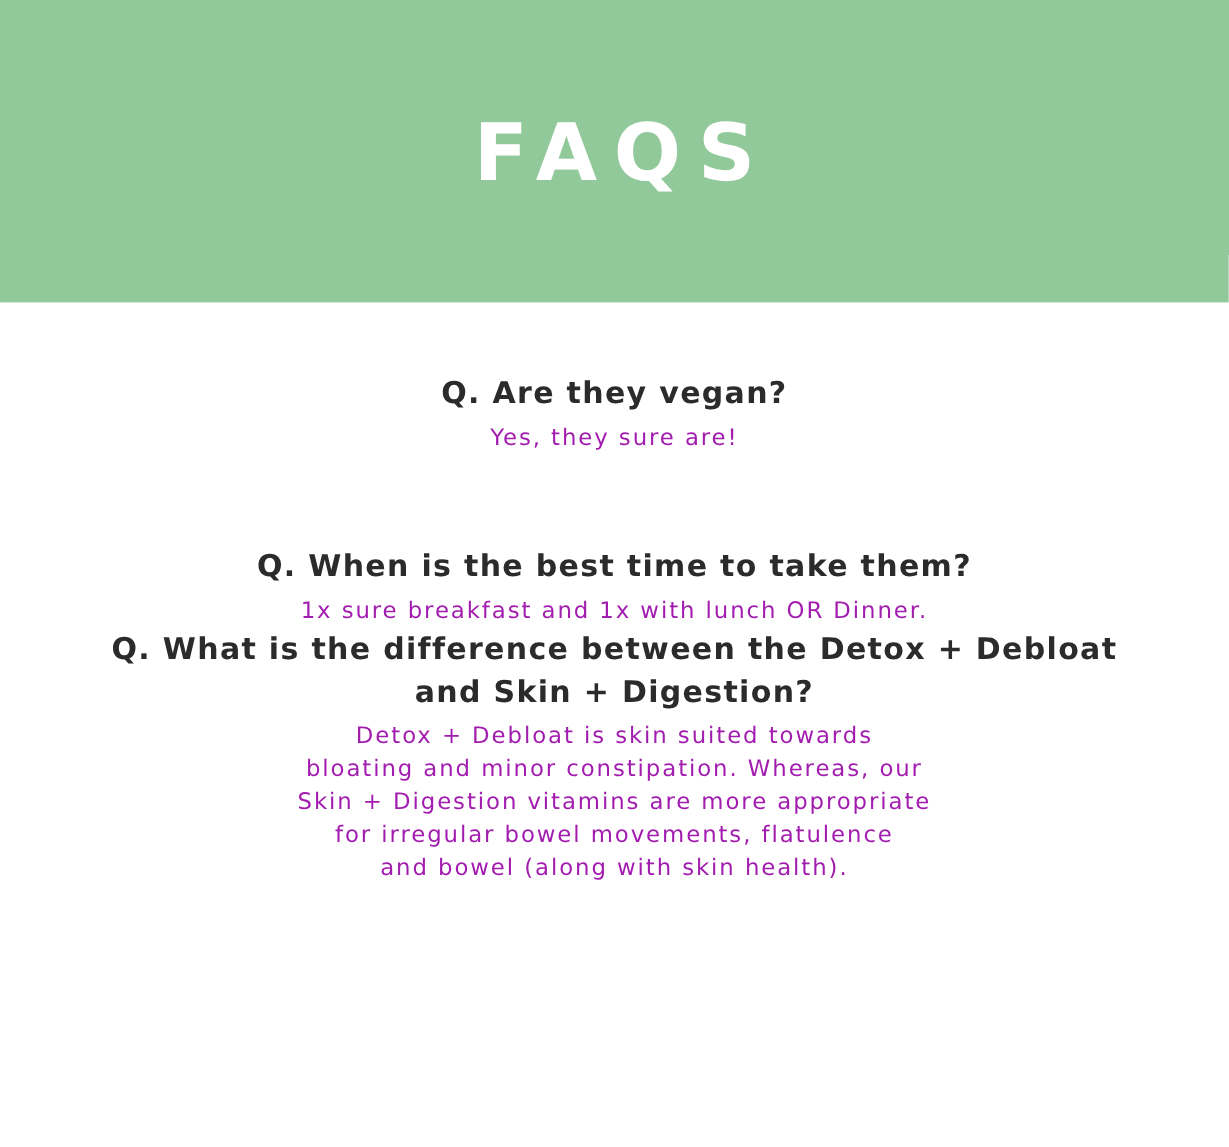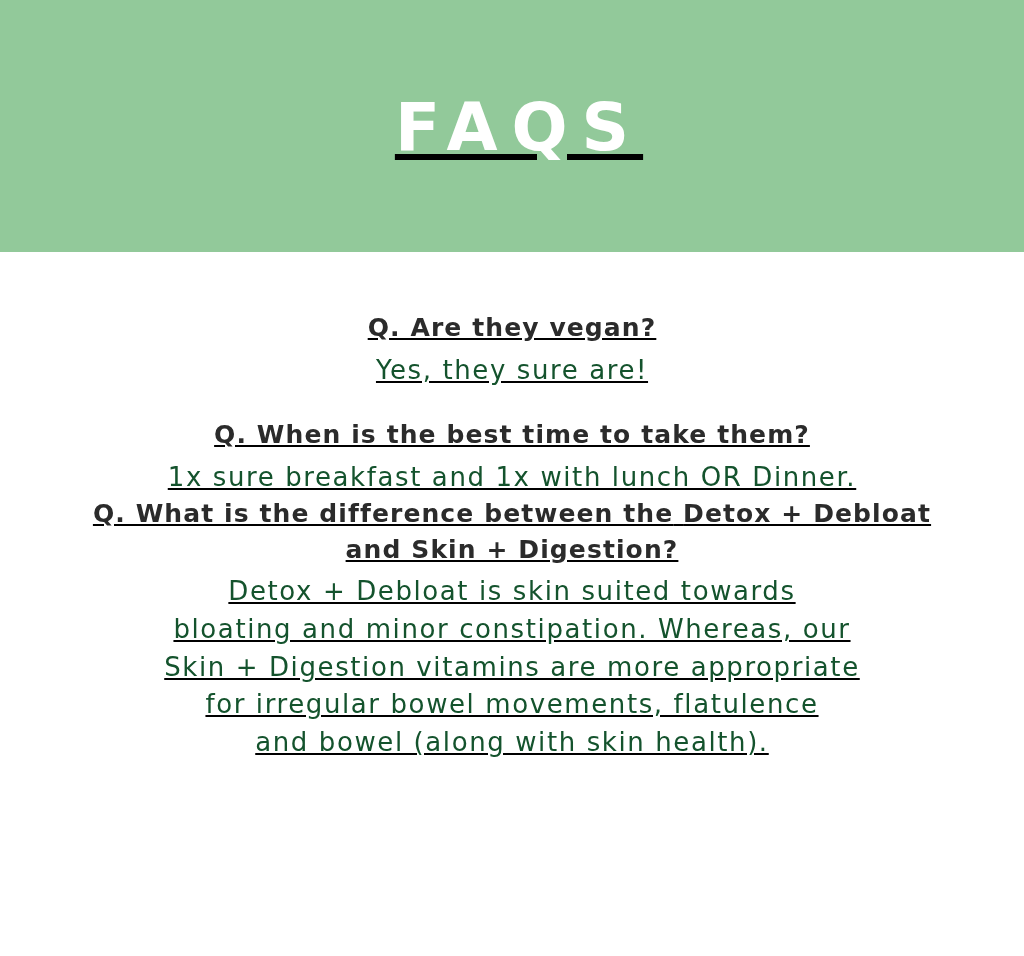--- a/index.html
+++ b/index.html
@@ -11,21 +11,20 @@
     height: 956px;
     background: #ffffff;
     font-family: "DejaVu Sans", sans-serif;
     overflow: hidden;
   }
   .page {
     width: 1024px;
     height: 956px;
     position: relative;
     background: #ffffff;
-    text-decoration: underline;
   }
   .header-band {
     width: 100%;
     height: 252px;
     background: #92c99a;
     display: flex;
     align-items: center;
     justify-content: center;
     box-sizing: border-box;
   }
@@ -40,35 +39,35 @@
     margin-top: 4px;
   }
   .content {
     padding: 0 78px;
     box-sizing: border-box;
   }
   .faq-block {
     text-align: center;
   }
   .faq-block.b1 { margin-top: 58px; }
-  .faq-block.b2 { margin-top: 28px; }
+  .faq-block.b2 { margin-top: 75px; }
   .faq-block.b3 { }
 
   .question {
     color: #2b2b2b;
     font-weight: bold;
     font-size: 25px;
     letter-spacing: 1.1px;
     line-height: 1.42;
     margin: 0;
   }
   .answer {
-    color: #14532d;
+    color: #a21caf;
     font-weight: normal;
-    font-size: 26px;
+    font-size: 19px;
     letter-spacing: 1.6px;
     line-height: 1.45;
     margin: 0;
     margin-top: 6px;
   }
   .answer .line { display: block; }
 </style>
 </head>
 <body>
 

